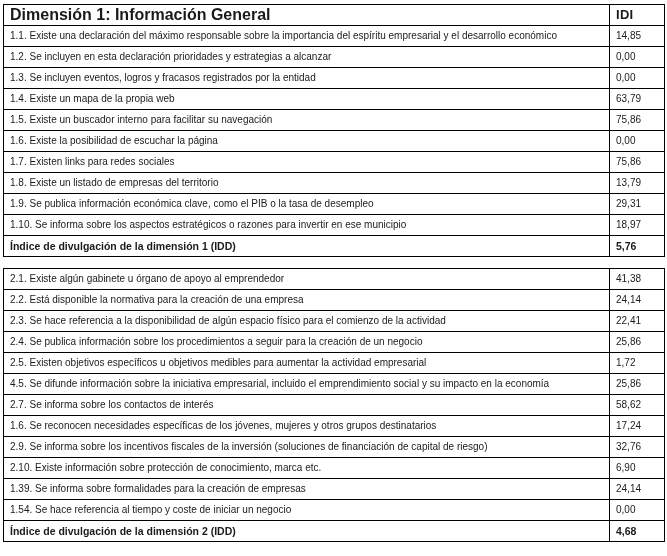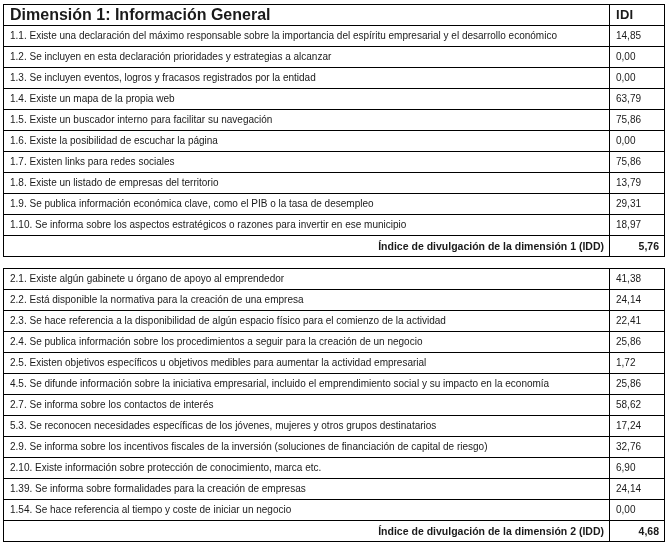--- a/index.html
+++ b/index.html
@@ -39,21 +39,20 @@
     font-size: 16px;
   }
   .header-row td.value-cell {
     font-weight: bold;
     font-size: 13px;
     letter-spacing: 0.3px;
   }
   .footer-row td {
     font-weight: bold;
     font-size: 10.5px;
-    text-align: right;
   }
   .value-cell {
     text-align: left;
   }
 </style>
 </head>
 <body>
 
 <div class="page">
 
@@ -142,21 +141,21 @@
     </tr>
     <tr>
       <td class="label-cell">4.5. Se difunde información sobre la iniciativa empresarial, incluido el emprendimiento social y su impacto en la economía</td>
       <td class="value-cell">25,86</td>
     </tr>
     <tr>
       <td class="label-cell">2.7. Se informa sobre los contactos de interés</td>
       <td class="value-cell">58,62</td>
     </tr>
     <tr>
-      <td class="label-cell">5.3. Se reconocen necesidades específicas de los jóvenes, mujeres y otros grupos destinatarios</td>
+      <td class="label-cell">1.6. Se reconocen necesidades específicas de los jóvenes, mujeres y otros grupos destinatarios</td>
       <td class="value-cell">17,24</td>
     </tr>
     <tr>
       <td class="label-cell">2.9. Se informa sobre los incentivos fiscales de la inversión (soluciones de financiación de capital de riesgo)</td>
       <td class="value-cell">32,76</td>
     </tr>
     <tr>
       <td class="label-cell">2.10. Existe información sobre protección de conocimiento, marca etc.</td>
       <td class="value-cell">6,90</td>
     </tr>

